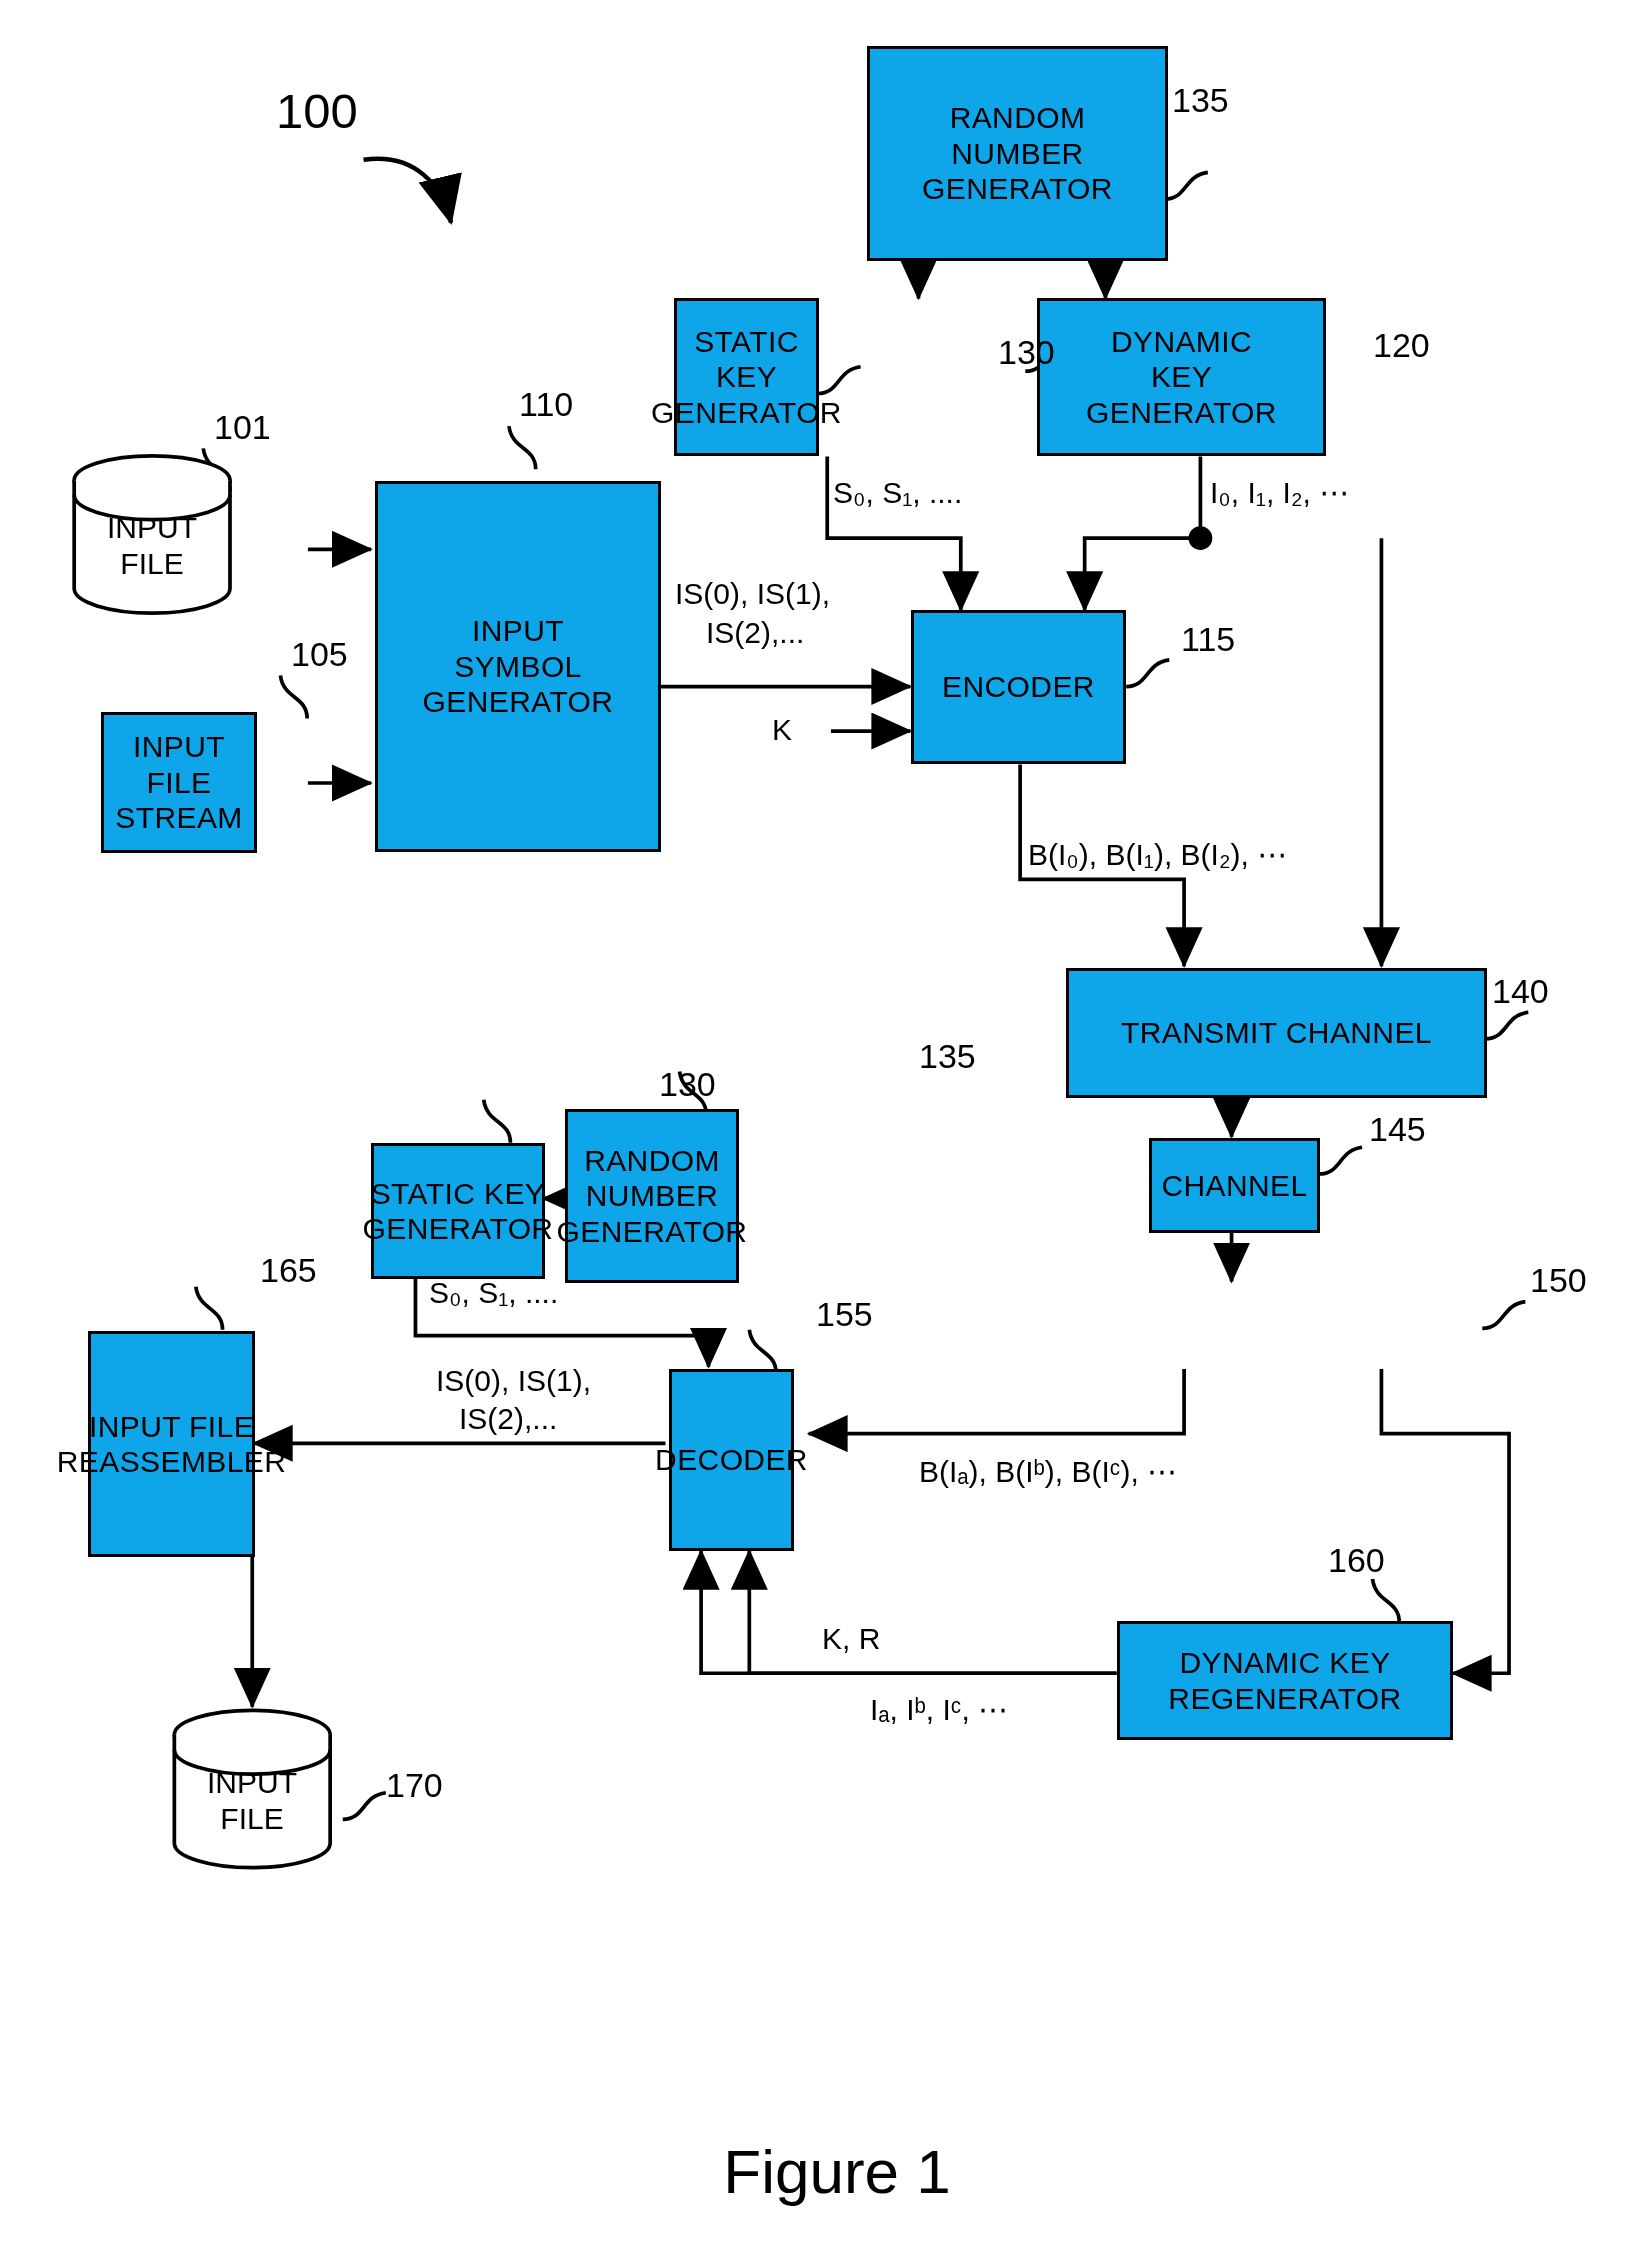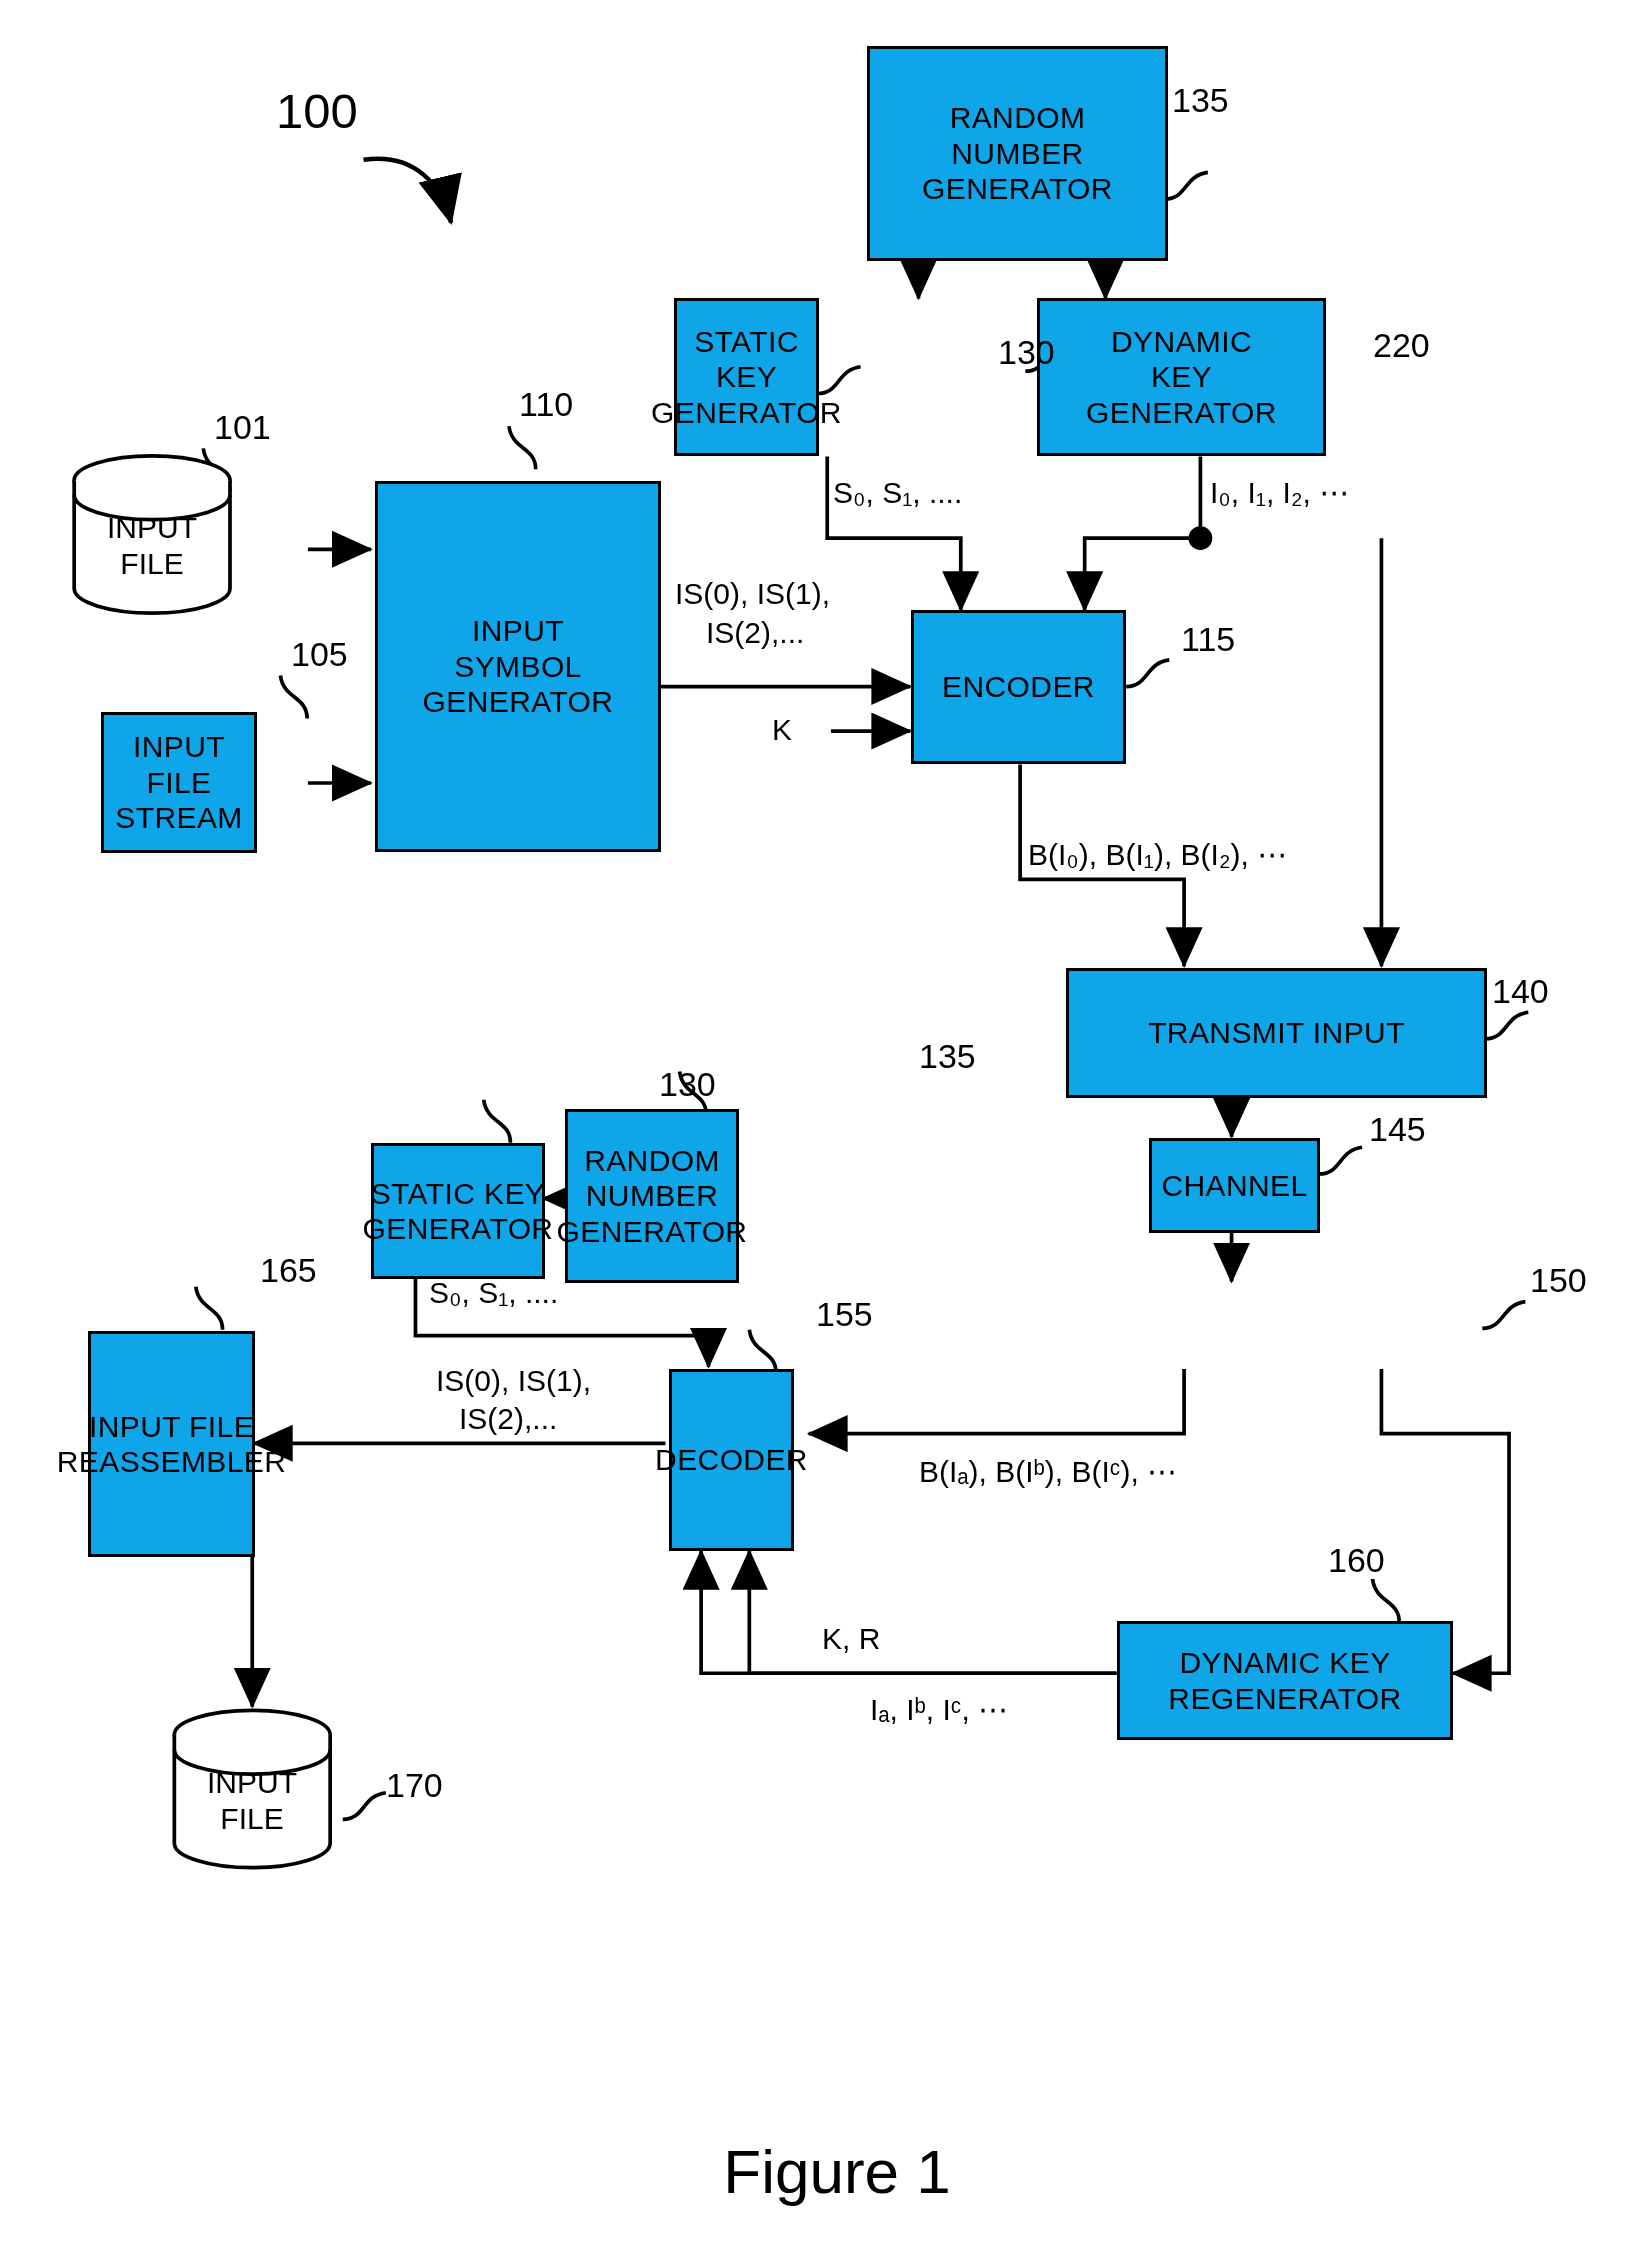--- a/index.html
+++ b/index.html
@@ -132,38 +132,38 @@
   <div class="node boxnode" style="left:911px;top:610px;width:215px;height:154px;">
     <div class="lbl">ENCODER</div>
   </div>
   <div class="reftag" style="left:1181px;top:622px;">115</div>
 
   <div class="node boxnode" style="left:1037px;top:298px;width:289px;height:158px;">
     <div class="lbl" style="white-space:pre-line">DYNAMIC
 KEY
 GENERATOR</div>
   </div>
-  <div class="reftag" style="left:1373px;top:328px;">220</div>
+  <div class="reftag" style="left:1373px;top:328px;">120</div>
 
   <div class="node boxnode" style="left:674px;top:298px;width:145px;height:158px;">
     <div class="lbl" style="white-space:pre-line">STATIC
 KEY
 GENERATOR</div>
   </div>
   <div class="reftag" style="left:998px;top:335px;">130</div>
 
   <div class="node boxnode" style="left:867px;top:46px;width:301px;height:215px;">
     <div class="lbl" style="white-space:pre-line">RANDOM
 NUMBER
 GENERATOR</div>
   </div>
   <div class="reftag" style="left:1172px;top:83px;">135</div>
 
   <div class="node boxnode" style="left:1066px;top:968px;width:421px;height:130px;">
-    <div class="lbl">TRANSMIT INPUT</div>
+    <div class="lbl">TRANSMIT CHANNEL</div>
   </div>
   <div class="reftag" style="left:1492px;top:974px;">140</div>
 
   <div class="node boxnode" style="left:1149px;top:1138px;width:171px;height:95px;">
     <div class="lbl">CHANNEL</div>
   </div>
   <div class="reftag" style="left:1369px;top:1112px;">145</div>
 
   <div class="reftag" style="left:1530px;top:1263px;">150</div>
 

